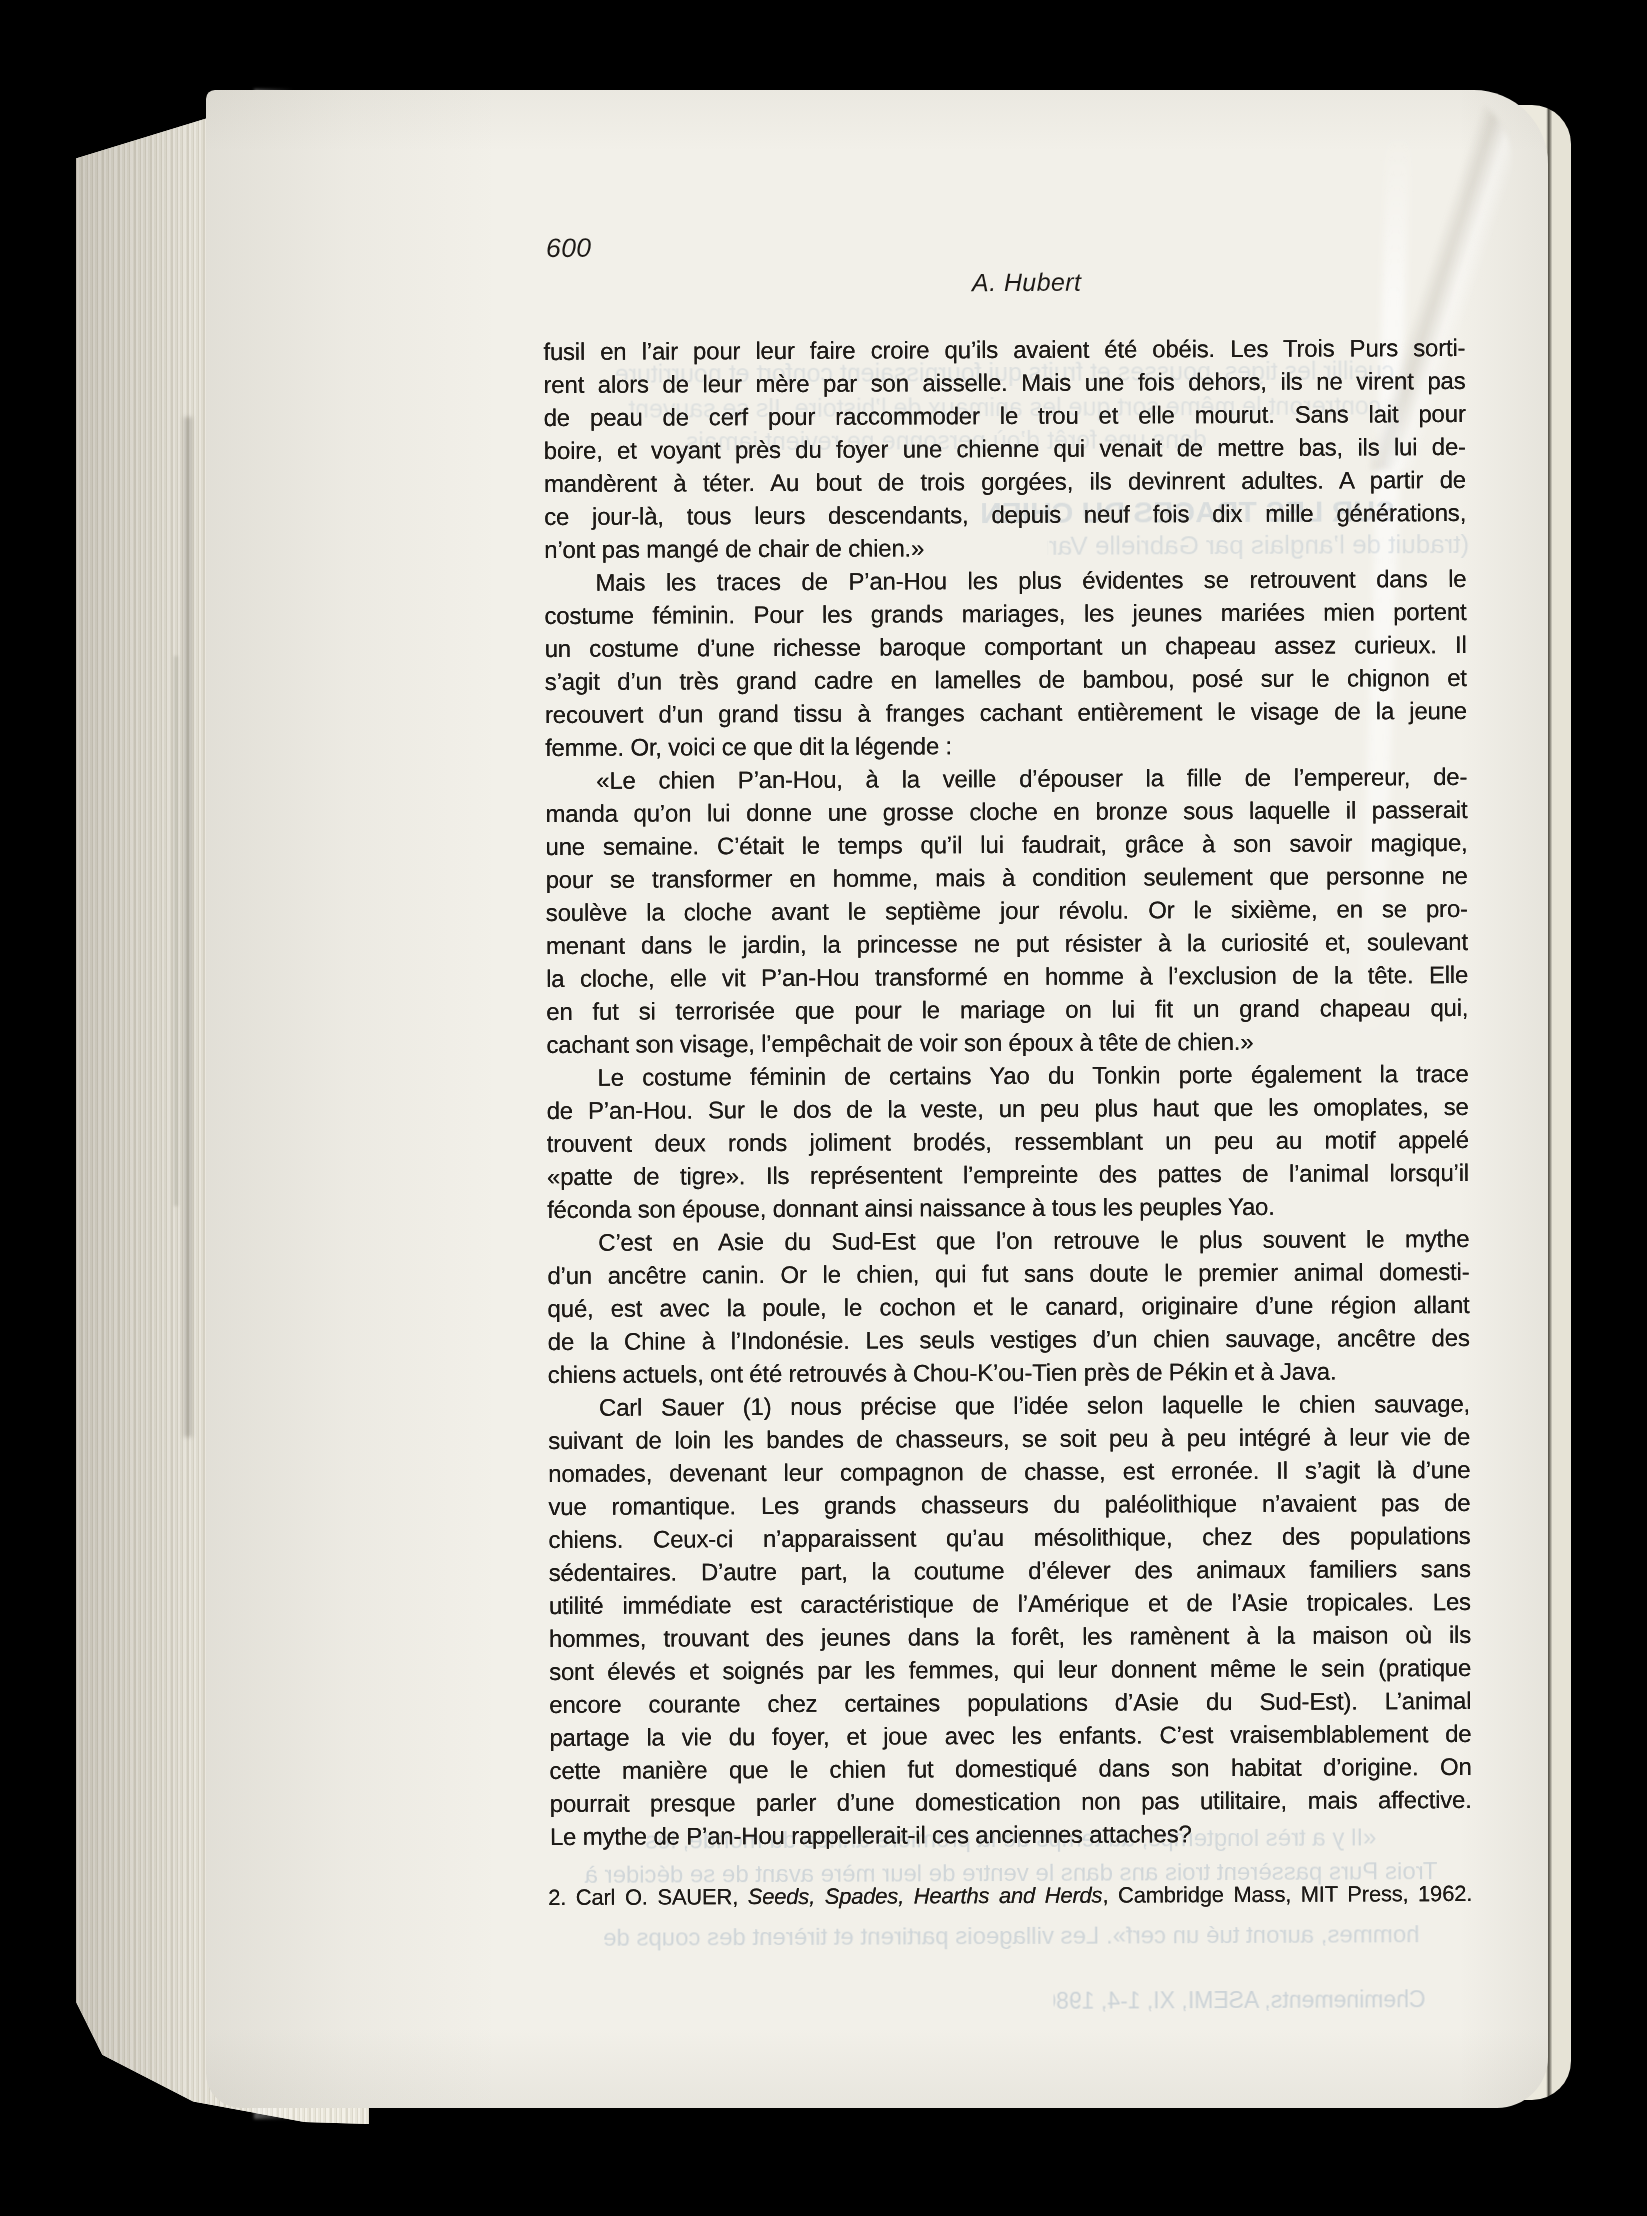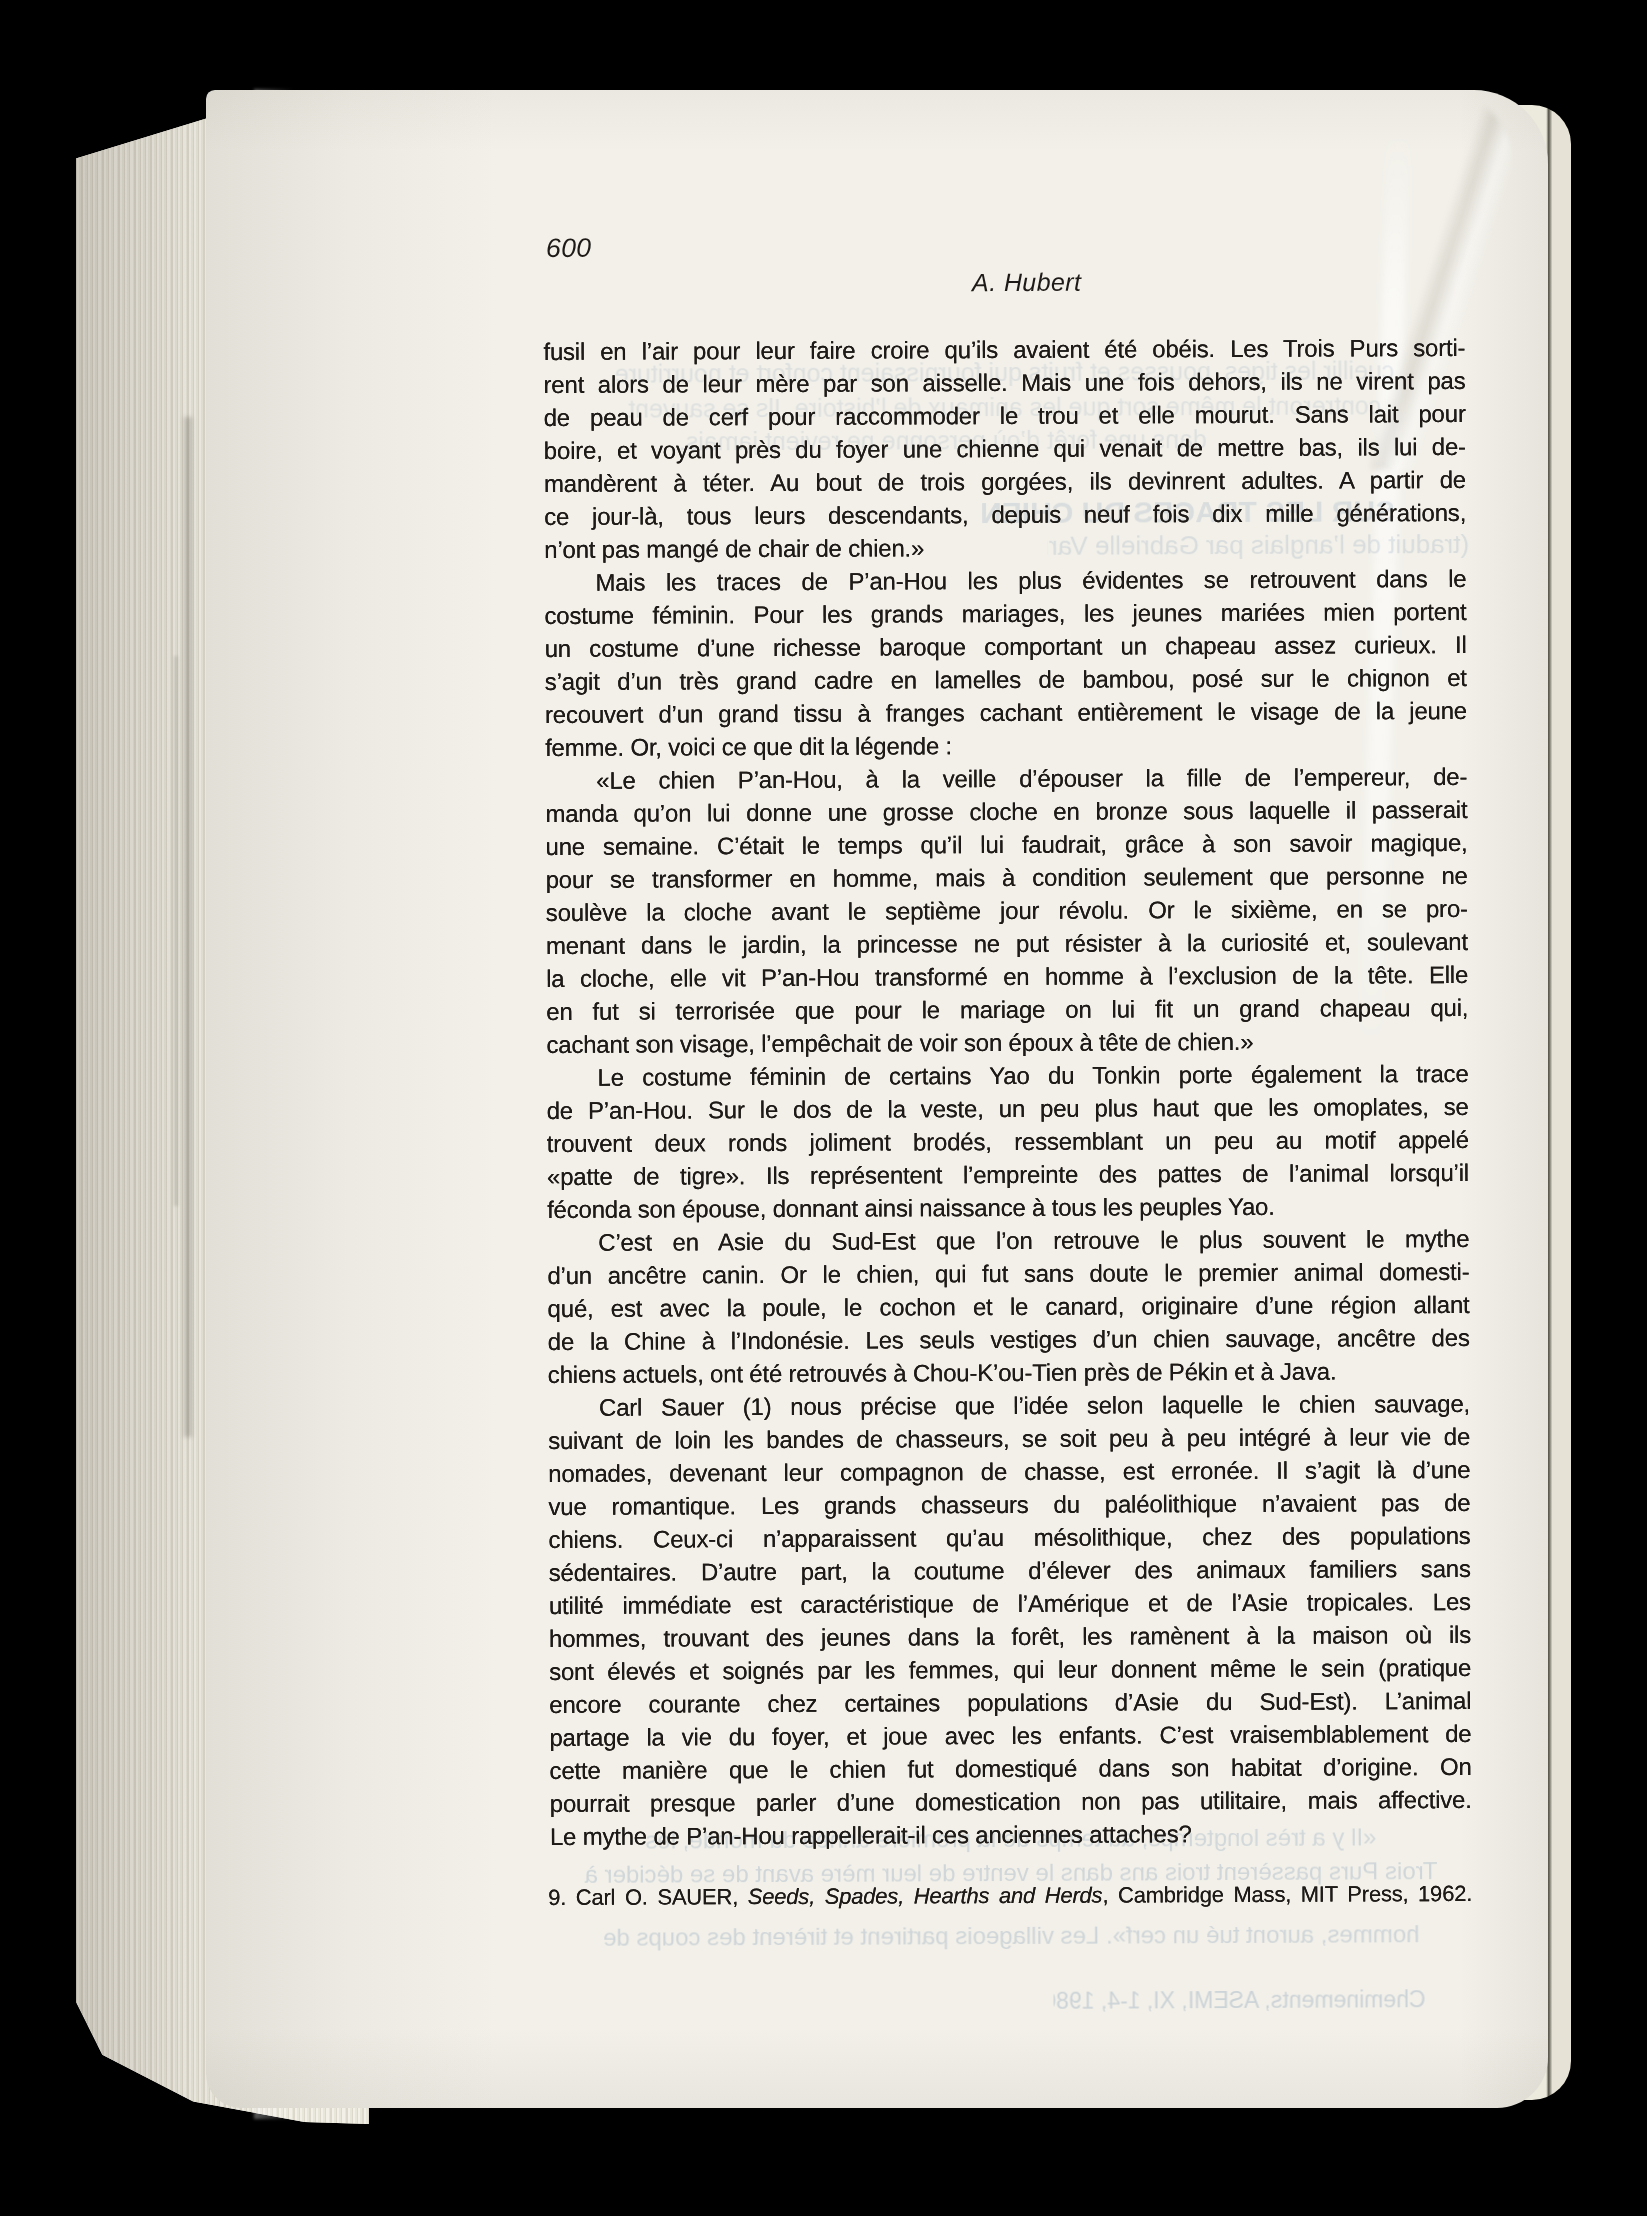--- a/index.html
+++ b/index.html
@@ -150,16 +150,16 @@
           <div class="line just">hommes, trouvant des jeunes dans la forêt, les ramènent à la maison où ils</div>
           <div class="line just">sont élevés et soignés par les femmes, qui leur donnent même le sein (pratique</div>
           <div class="line just">encore courante chez certaines populations d’Asie du Sud-Est). L’animal</div>
           <div class="line just">partage la vie du foyer, et joue avec les enfants. C’est vraisemblablement de</div>
           <div class="line just">cette manière que le chien fut domestiqué dans son habitat d’origine. On</div>
           <div class="line just">pourrait presque parler d’une domestication non pas utilitaire, mais affective.</div>
           <div class="line">Le mythe de P’an-Hou rappellerait-il ces anciennes attaches?</div>
         </div>
       </div>
 
-    <div class="footnote"><span>9. Carl O. SAUER, </span><i>Seeds, Spades, Hearths and Herds</i><span>, Cambridge Mass, MIT Press, 1962.</span></div>
+    <div class="footnote"><span>2. Carl O. SAUER, </span><i>Seeds, Spades, Hearths and Herds</i><span>, Cambridge Mass, MIT Press, 1962.</span></div>
   </div>
 </div>
 
 
 </body></html>

